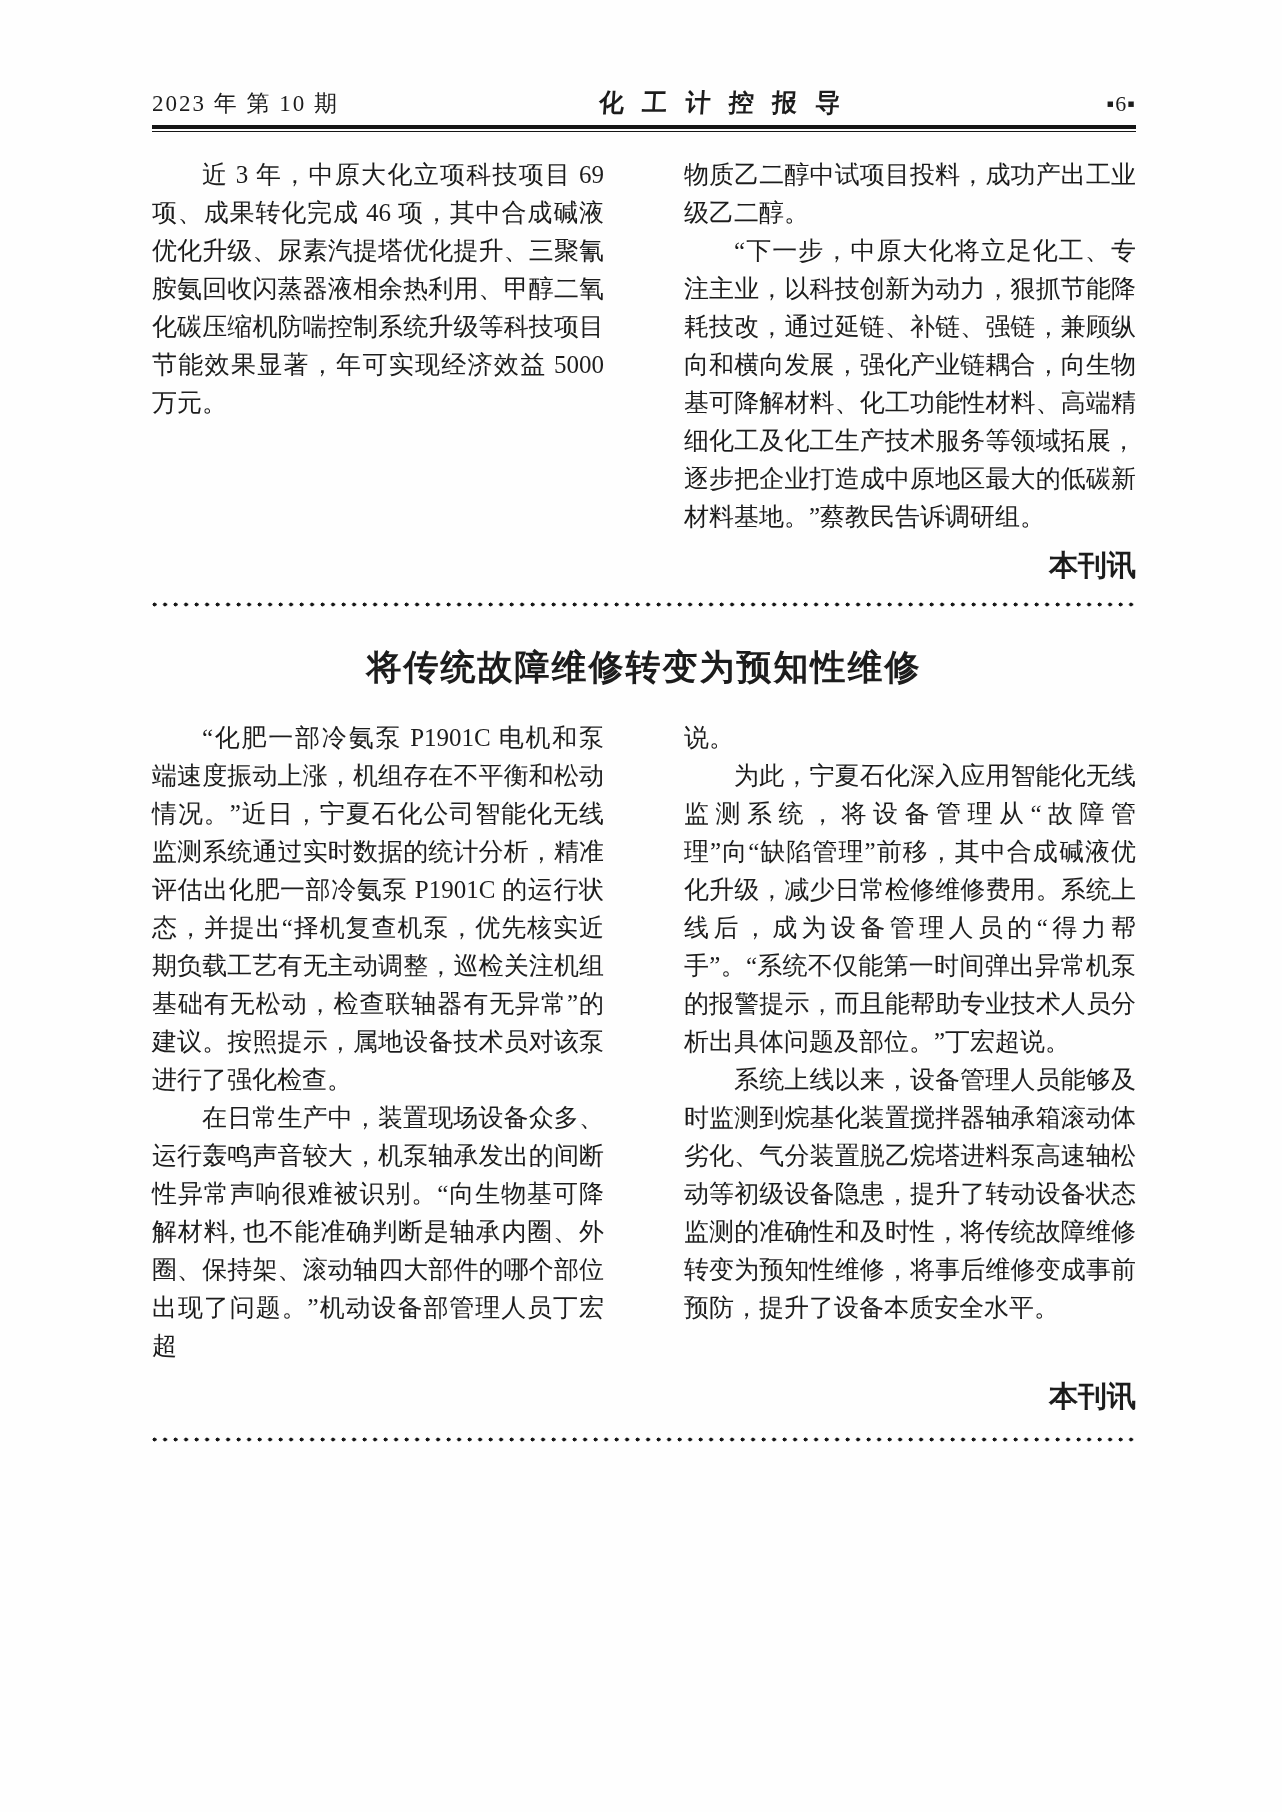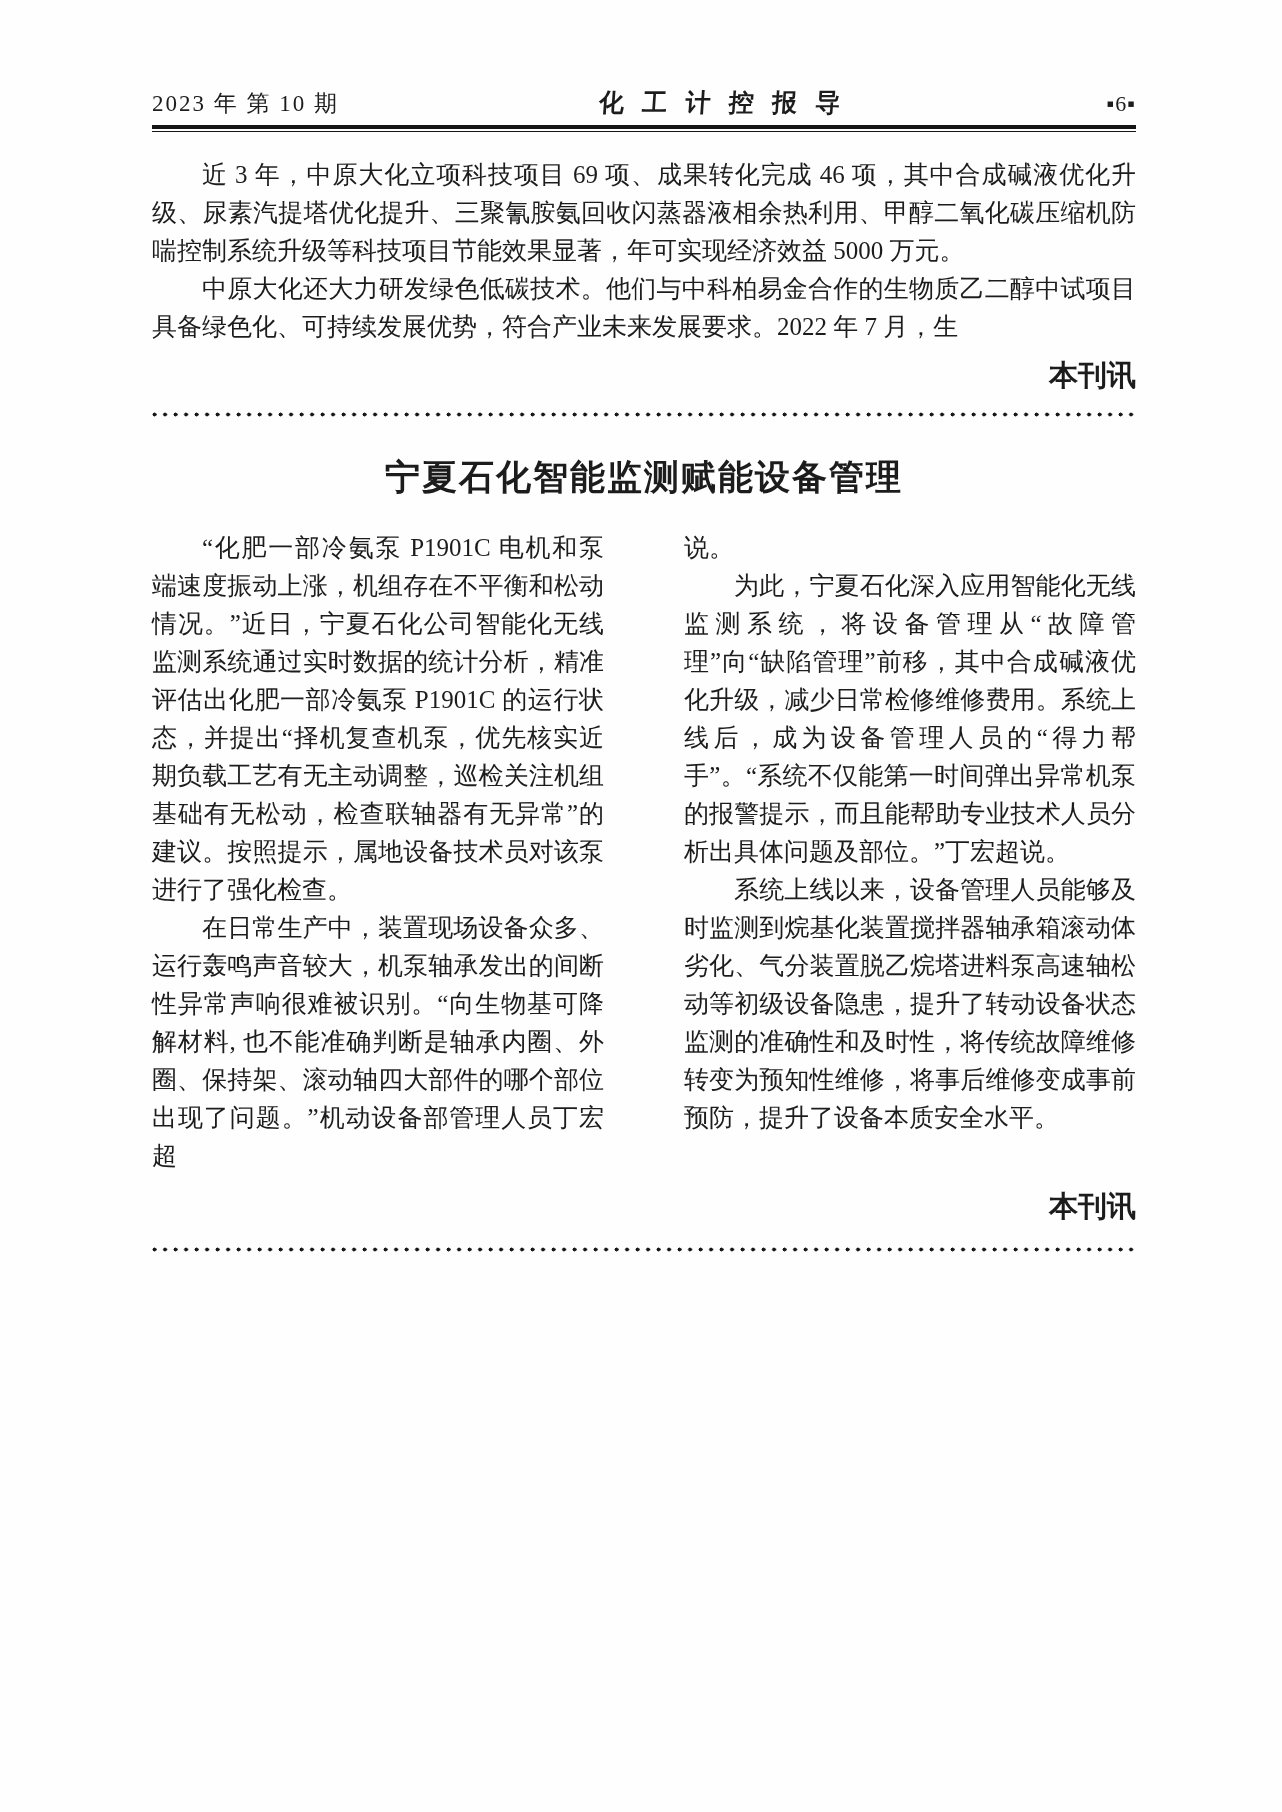--- a/index.html
+++ b/index.html
@@ -100,29 +100,34 @@
       <span class="pagenum">▪6▪</span>
     </div>
 
     <div class="rule"></div>
 
     <div class="columns">
       <div class="col">
 
           <p class="para indent">近 3 年，中原大化立项科技项目 69 项、成果转化完成 46 项，其中合成碱液优化升级、尿素汽提塔优化提升、三聚氰胺氨回收闪蒸器液相余热利用、甲醇二氧化碳压缩机防喘控制系统升级等科技项目节能效果显著，年可实现经济效益 5000 万元。</p>
 
-          <p class="para indent">中原大化还大力研发绿色低碳技术。他们与中科柏易金合作的生物质乙二醇中试项目具备绿色化、可持续发展优势，符合产业未来发展要求。2022 年 7 月，生</p>
+        </div>
+      <div class="col">
+
+          <p class="para">物质乙二醇中试项目投料，成功产出工业级乙二醇。</p>
+
+          <p class="para indent">“下一步，中原大化将立足化工、专注主业，以科技创新为动力，狠抓节能降耗技改，通过延链、补链、强链，兼顾纵向和横向发展，强化产业链耦合，向生物基可降解材料、化工功能性材料、高端精细化工及化工生产技术服务等领域拓展，逐步把企业打造成中原地区最大的低碳新材料基地。”蔡教民告诉调研组。</p>
         </div>
     </div>
 
     <div class="byline">本刊讯</div>
 
     <div class="dotted"></div>
 
-    <h1 class="title">宁夏石化智能监测赋能设备管理</h1>
+    <h1 class="title">将传统故障维修转变为预知性维修</h1>
 
     <div class="columns article2-columns">
       <div class="col">
 
           <p class="para indent">“化肥一部冷氨泵 P1901C 电机和泵端速度振动上涨，机组存在不平衡和松动情况。”近日，宁夏石化公司智能化无线监测系统通过实时数据的统计分析，精准评估出化肥一部冷氨泵 P1901C 的运行状态，并提出“择机复查机泵，优先核实近期负载工艺有无主动调整，巡检关注机组基础有无松动，检查联轴器有无异常”的建议。按照提示，属地设备技术员对该泵进行了强化检查。</p>
 
           <p class="para indent">在日常生产中，装置现场设备众多、运行轰鸣声音较大，机泵轴承发出的间断性异常声响很难被识别。“向生物基可降解材料, 也不能准确判断是轴承内圈、外圈、保持架、滚动轴四大部件的哪个部位出现了问题。”机动设备部管理人员丁宏超</p>
         </div>
       <div class="col">
 

